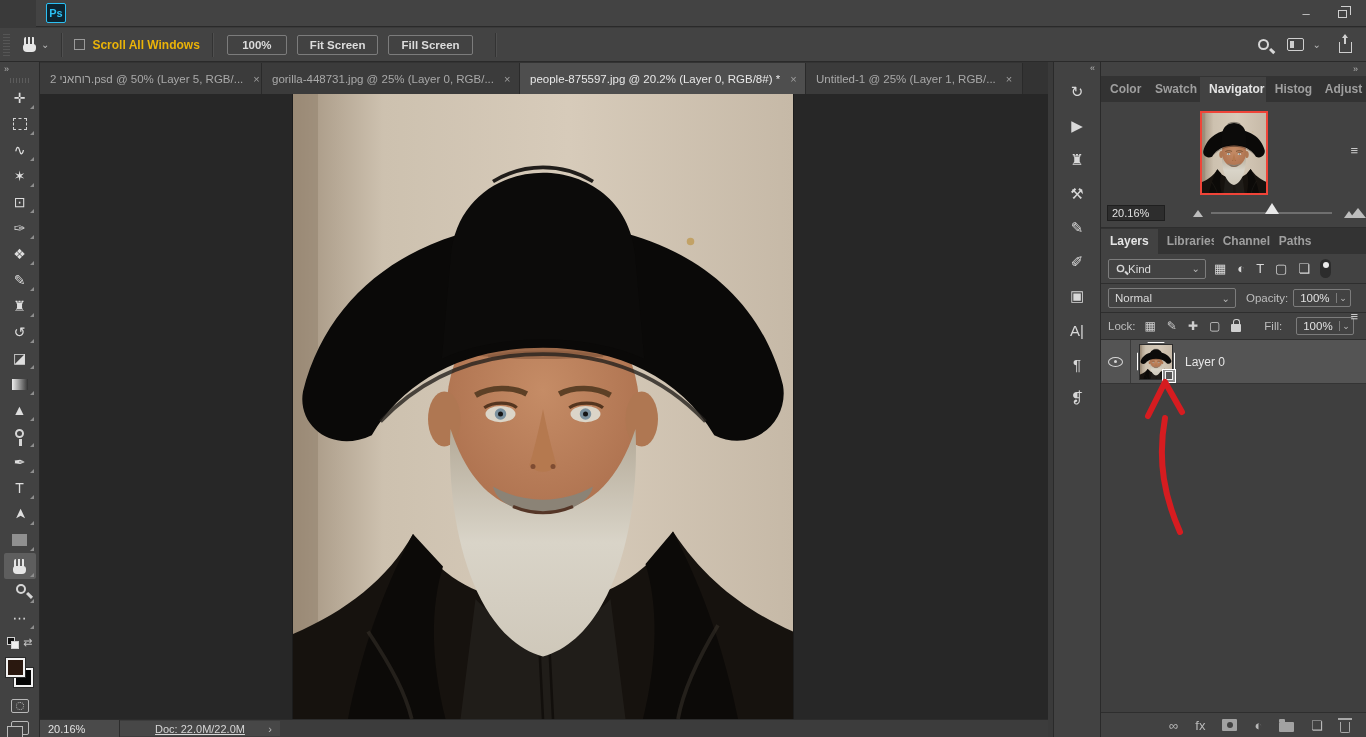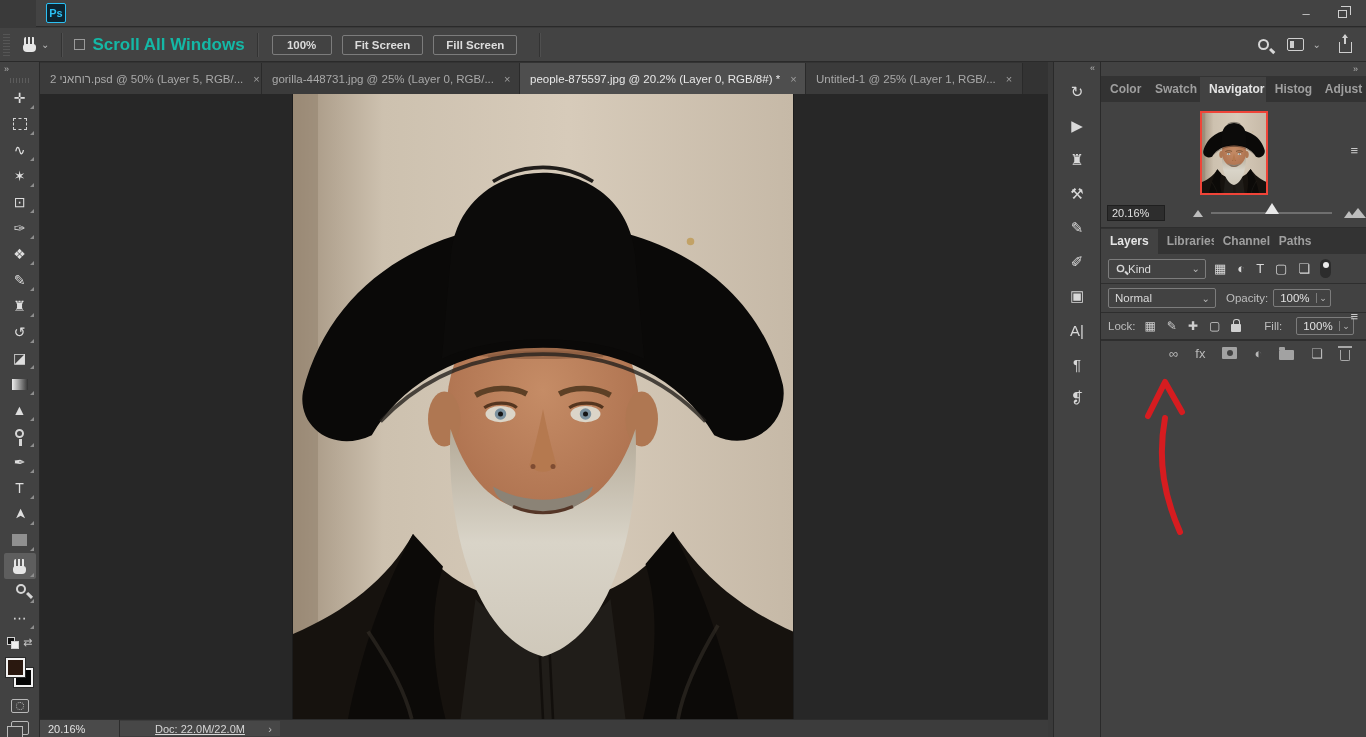--- a/index.html
+++ b/index.html
@@ -14,21 +14,21 @@
   .winbtns{position:absolute;right:6px;top:0;height:27px;display:flex;align-items:center;}
   .winbtn{width:36px;height:27px;display:flex;align-items:center;justify-content:center;color:#c9c9c9;font-size:13px;}
 
   
   .optionsbar{position:absolute;left:0;top:28px;width:1366px;height:34px;background:#434343;border-bottom:1px solid #2a2a2a;display:flex;align-items:center;}
   .grip-v{width:7px;height:22px;margin-left:3px;background:repeating-linear-gradient(0deg,#5a5a5a 0 1px,transparent 1px 3px);opacity:.8;}
   .opt-tool{display:flex;align-items:center;margin-left:12px;}
   .chev{color:#b9b9b9;font-size:10px;margin-left:4px;}
   .vsep{width:1px;height:24px;background:#333;margin:0 12px;box-shadow:1px 0 0 #4f4f4f;}
   .checkbox{width:11px;height:11px;border:1px solid #9a9a9a;background:transparent;margin-right:7px;}
-  .optlabel{font-size:17px;color:#14b8a6;font-weight:bold;}
+  .optlabel{font-size:12px;color:#eab308;font-weight:bold;}
   .optbtns{display:flex;gap:10px;margin-left:2px;}
   .optbtn{min-width:60px;padding:0 12px;height:20px;border:1px solid #7c7c7c;border-radius:2px;background:#424242;color:#dcdcdc;font-size:11.5px;display:flex;align-items:center;justify-content:center;font-weight:bold;}
   .opt-right{position:absolute;right:14px;display:flex;align-items:center;gap:18px;}
 
   
   .tooldock{position:absolute;left:0;top:62px;width:40px;height:675px;background:#424242;border-right:1px solid #2a2a2a;}
   .dock-head{height:14px;color:#b5b5b5;font-size:9px;padding:2px 4px;}
   .grip-h{height:5px;margin:2px 10px;background:repeating-linear-gradient(90deg,#5c5c5c 0 1px,transparent 1px 3px);}
   .tools{display:flex;flex-direction:column;align-items:center;}
   .tool{width:32px;height:26px;display:flex;align-items:center;justify-content:center;position:relative;background:transparent;border:0;color:#d2d2d2;}
@@ -92,21 +92,21 @@
   .navhandle{position:absolute;left:45%;top:-9px;width:0;height:0;border-left:7px solid transparent;border-right:7px solid transparent;border-bottom:11px solid #e8e8e8;}
 
   .kindrow{height:30px;display:flex;align-items:center;padding:0 7px;gap:8px;border-bottom:1px solid #2e2e2e;text-align:right;}
   .dd{height:20px;background:#424242;border:1px solid #7c7c7c;border-radius:2px;display:flex;align-items:center;padding:0 6px;color:#dadada;font-size:11.5px;position:relative;}
   .dd .chev{position:absolute;right:5px;}
   .kind-dd{width:98px;}
   .ficon{font-size:13px;color:#d8d8d8;}
   .i-toggle{width:11px;height:19px;background:#2c2c2c;border-radius:6px;position:relative;margin-left:2px;}
   .i-toggle:before{content:"";position:absolute;left:2.5px;top:2.5px;width:6px;height:6px;background:#ececec;border-radius:50%;}
   .blendrow{height:29px;display:flex;align-items:center;padding:0 7px;border-bottom:1px solid #2e2e2e;}
-  .blend-dd{width:108px;}
+  .blend-dd{width:128px;}
   .lbl{color:#bdbdbd;font-size:11.5px;}
   .valcombo{height:18px;border:1px solid #7c7c7c;border-radius:2px;display:flex;align-items:center;margin-left:5px;}
   .valcombo .v{padding:0 6px;font-size:11.5px;color:#e0e0e0;min-width:38px;text-align:right;}
   .valcombo .c{width:14px;text-align:center;border-left:1px solid #7c7c7c;color:#bbb;font-size:9px;}
   .lockrow{height:27px;display:flex;align-items:center;padding:0 7px;gap:9px;border-bottom:1px solid #2e2e2e;}
   .lockicon{font-size:12px;color:#cfcfcf;display:flex;align-items:center;}
   .i-lock{width:10px;height:8px;background:#d0d0d0;position:relative;margin-top:4px;border-radius:1px;}
   .i-lock:before{content:"";position:absolute;top:-5px;left:1.5px;width:5px;height:5px;border:1.5px solid #d0d0d0;border-bottom:none;border-radius:3px 3px 0 0;}
   .layerlist{height:372px;background:#3f3f3f;position:relative;}
   .layerrow{height:44px;background:#545454;display:flex;align-items:center;border-bottom:1px solid #343434;}
@@ -520,20 +520,35 @@
             <span class="i-lock"></span>
           </span>
         </div>
       <span class="lbl" style="margin-left:14px">Fill:</span>
       <div class="valcombo">
         <span class="v">100%</span>
         <span class="c">⌄</span>
       </div>
     </div>
 
+    <div class="layerlist">
+      <div class="layerrow">
+        <div class="eyebox">
+          <span class="i-eye"></span>
+        </div>
+        <div class="lthumb">
+          <svg width="32" height="34">
+              <use href="#portrait" width="32" height="34"></use>
+            </svg>
+          <span class="bracket"></span>
+          <span class="lbadge"></span>
+        </div>
+        <span class="lname">Layer 0</span>
+      </div>
+    </div>
 
     <div class="layersbottom">
 
     <span class="bicon">
           <span>∞</span>
         </span>
         <span class="bicon">
           <span class="i-fx">fx</span>
         </span>
         <span class="bicon">

